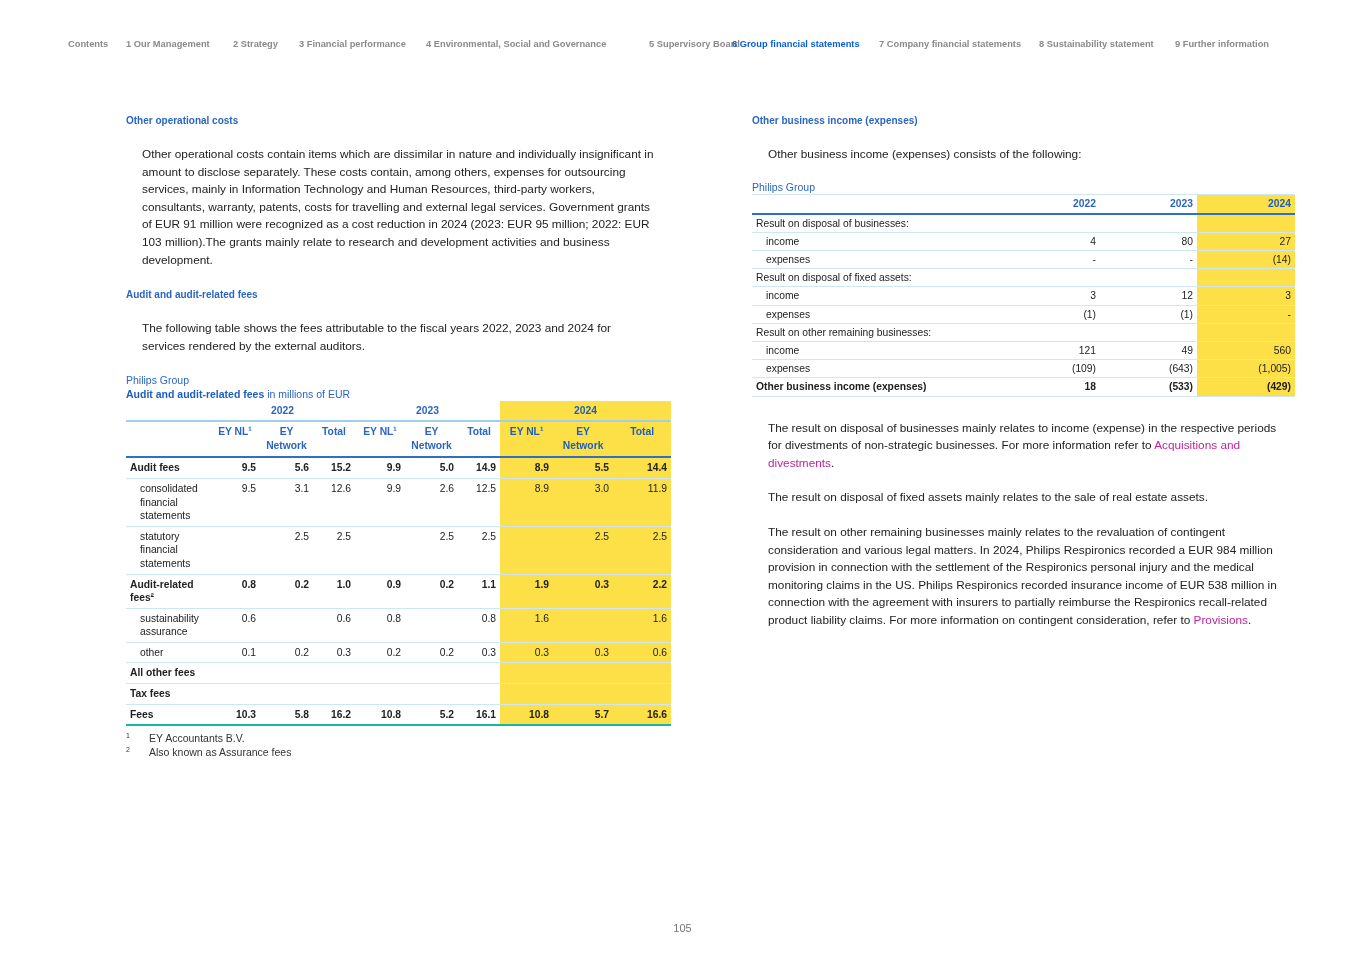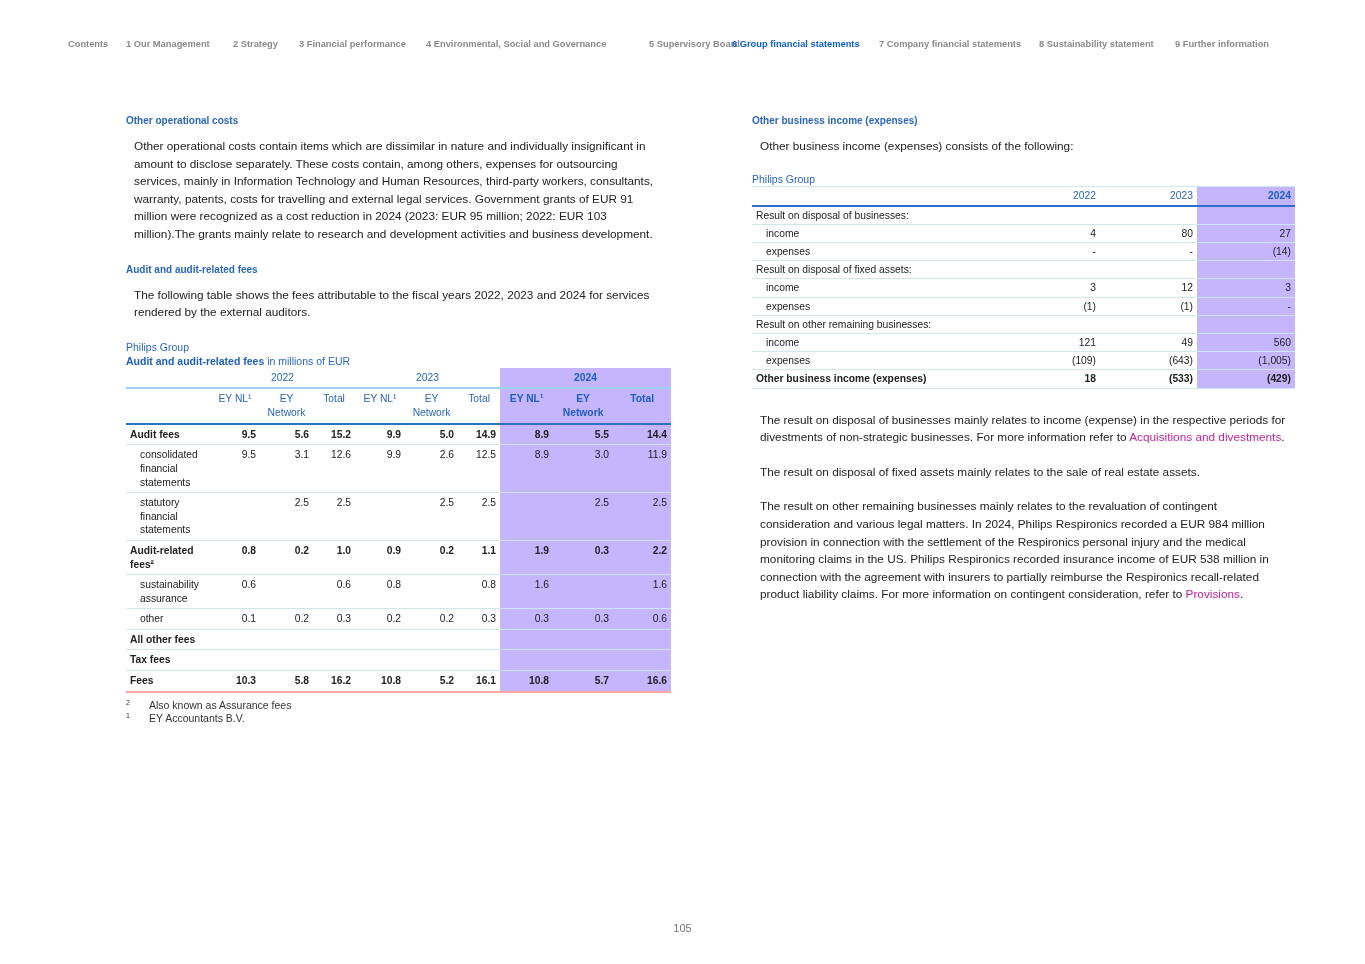--- a/index.html
+++ b/index.html
@@ -8,41 +8,41 @@
   .nav { position: absolute; top: 39px; left: 68px; right: 0; height: 14px;
          font-family: "Liberation Sans", sans-serif; font-size: 9.3px; color: #8a8a8a; white-space: nowrap; font-weight: bold; }
   .nav span { position: absolute; top: 0; }
   .nav span.active { color: #0b5ed7; }
 
   .col { position: absolute; top: 112px; }
   .col.left { left: 126px; width: 545px; }
   .col.right { left: 752px; width: 543px; }
 
   .h2 { font-family: "Liberation Sans", sans-serif; font-size: 10px; color: #2a66c0; line-height: 18px; margin: 0; }
-  .p { font-family: "Liberation Sans", sans-serif; font-size: 11.8px; line-height: 17.6px; color: #222; margin: 8px; }
+  .p { font-family: "Liberation Sans", sans-serif; font-size: 11.8px; line-height: 17.6px; color: #222; margin: 16px; }
   .link { color: #c0239d; cursor: pointer; }
 
   .tbl-caption { font-family: "Liberation Sans", sans-serif; font-size: 10.5px; color: #2a66c0; line-height: 14px; }
   .tbl-caption b { color: #1d5fbf; }
 
   table { border-collapse: collapse; font-family: "Liberation Sans", sans-serif; font-size: 10.3px; color: #222; }
   td, th { padding: 0 4px; vertical-align: top; }
-  .hl { background: #c4b5fd; }
-  .blue { color: #2a66c0; font-weight: normal; }
+  .hl { background: #fde047; }
+  .blue { color: #2a66c0; font-weight: bold; }
   .blue-b { color: #1d5fbf; font-weight: bold; }
   .num { text-align: right; }
   .b { font-weight: bold; }
 
   
   #audit { width: 545px; table-layout: fixed; }
   #audit tr.yr th { height: 19px; line-height: 19px; text-align: center; border-bottom: 2px solid #9ed0ec; }
   #audit tr.sub th { line-height: 14px; padding-top: 3px; padding-bottom: 3px; height: 28px; border-bottom: 2px solid #2f6fc6; }
   #audit td { line-height: 13.6px; padding-top: 3px; padding-bottom: 3px; border-bottom: 1px solid #cfe7f4; }
   #audit td.lbl.ind { padding-left: 14px; }
-  #audit tr.last td { border-top: 1.5px solid #222; border-bottom: 2px solid #fca5a5; }
+  #audit tr.last td { border-top: 1.5px solid #222; border-bottom: 2px solid #14b8a6; }
 
   
   #obi { width: 543px; table-layout: fixed; }
   #obi th { height: 18px; line-height: 18px; text-align: right; border-bottom: 2px solid #2f6fc6; border-top: 1px solid #cfe7f4; padding-right: 4px; }
   #obi td { height: 17.2px; line-height: 17.2px; border-bottom: 1px solid #cfe7f4; padding-right: 4px; }
   #obi td.lbl.ind { padding-left: 14px; }
   #obi tr.total td { border-top: 1.5px solid #222; }
   #obi tr.lastrow td { border-bottom: 2px solid #2f6fc6; }
 
   .fn { font-family: "Liberation Sans", sans-serif; font-size: 10.5px; color: #333; line-height: 13.5px; position: relative; }
@@ -218,22 +218,22 @@
           <td class="num b">5.2</td>
           <td class="num b">16.1</td>
           <td class="num b hl">10.8</td>
           <td class="num b hl">5.7</td>
           <td class="num b hl">16.6</td>
         </tr>
       </tbody>
   </table>
 
   <div style="margin-top:6px">
+    <div class="fn"><sup>1</sup><span class="t">EY Accountants B.V.</span></div>
     <div class="fn"><sup>2</sup><span class="t">Also known as Assurance fees</span></div>
-    <div class="fn"><sup>1</sup><span class="t">EY Accountants B.V.</span></div>
   </div>
 </div>
 
 <div class="col right">
   <h2 class="h2">Other business income (expenses)</h2>
   <p class="p">Other business income (expenses) consists of the following:</p>
 
   <div style="margin-top:16px">
     <div class="tbl-caption">Philips Group</div>
   </div>

